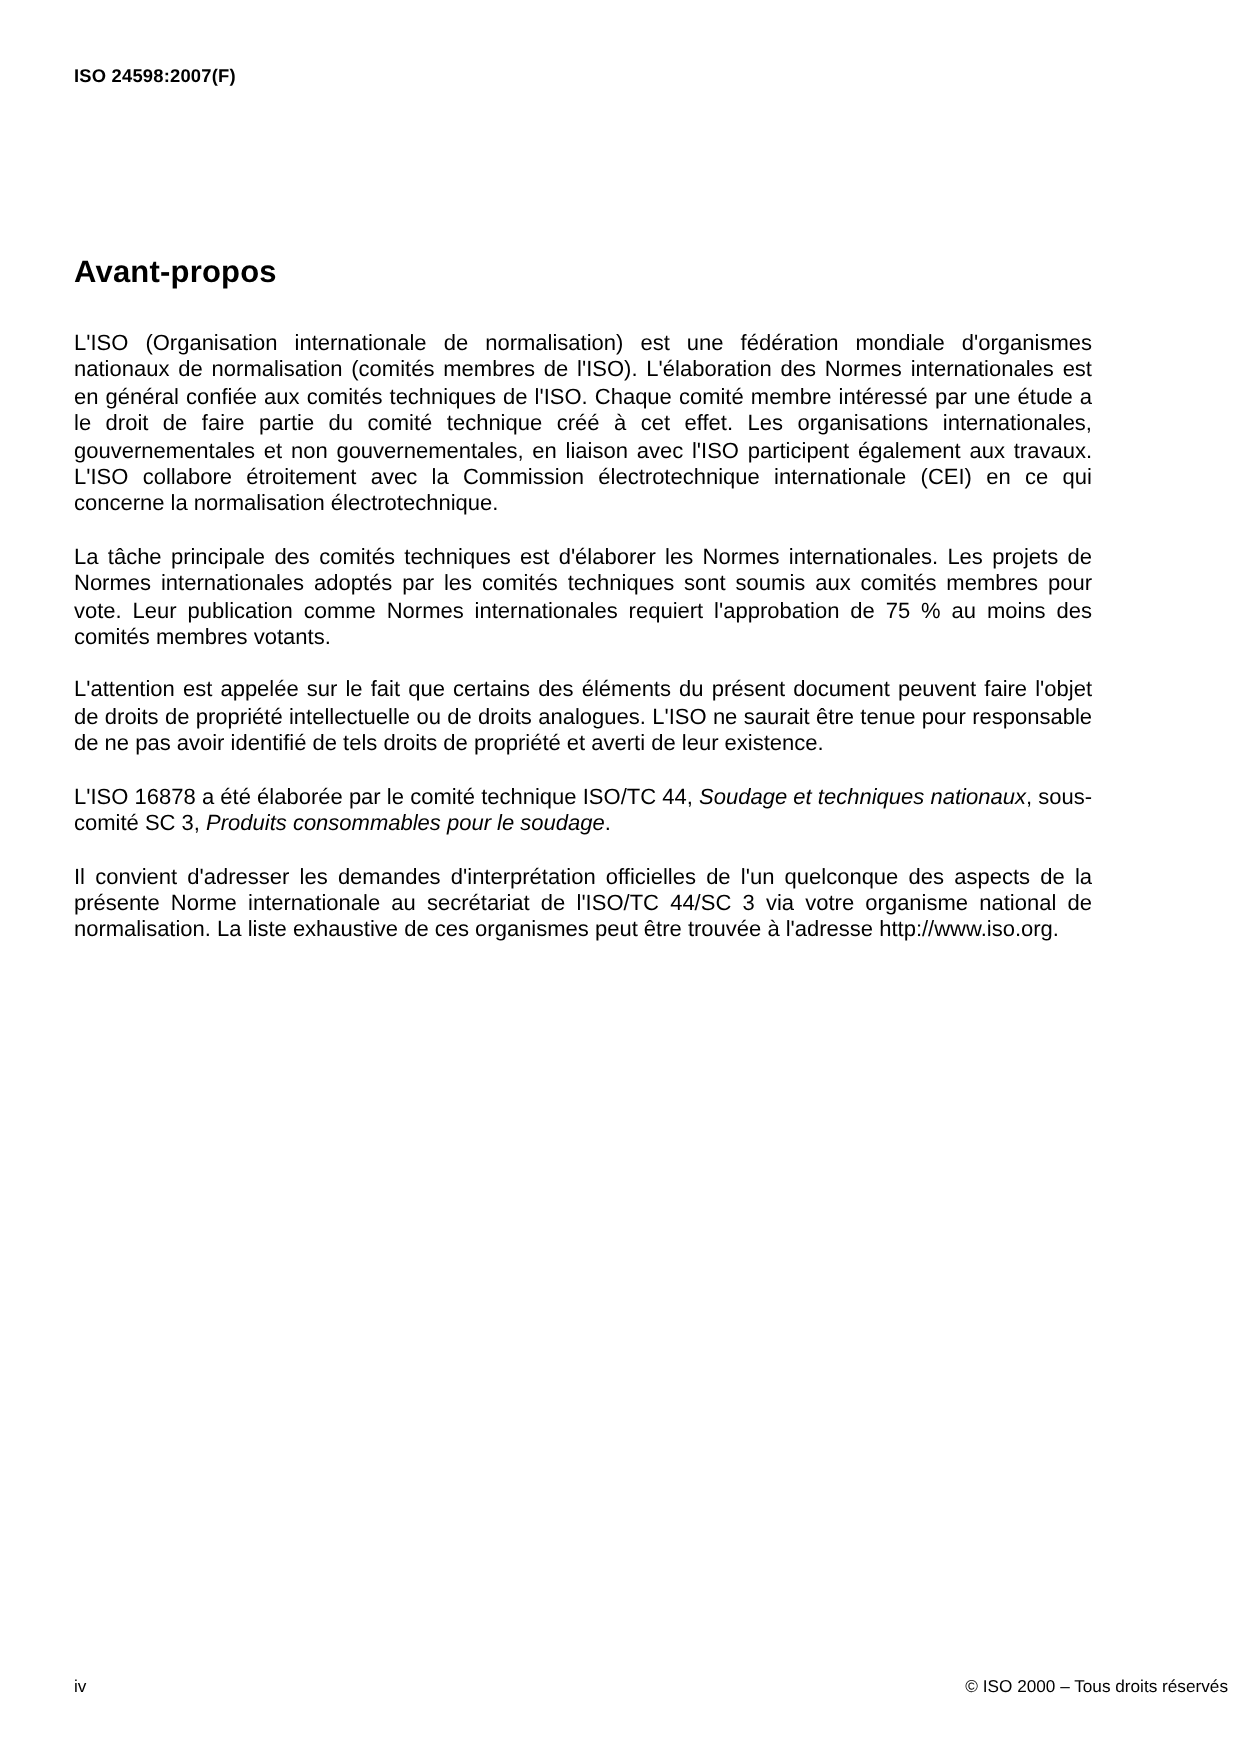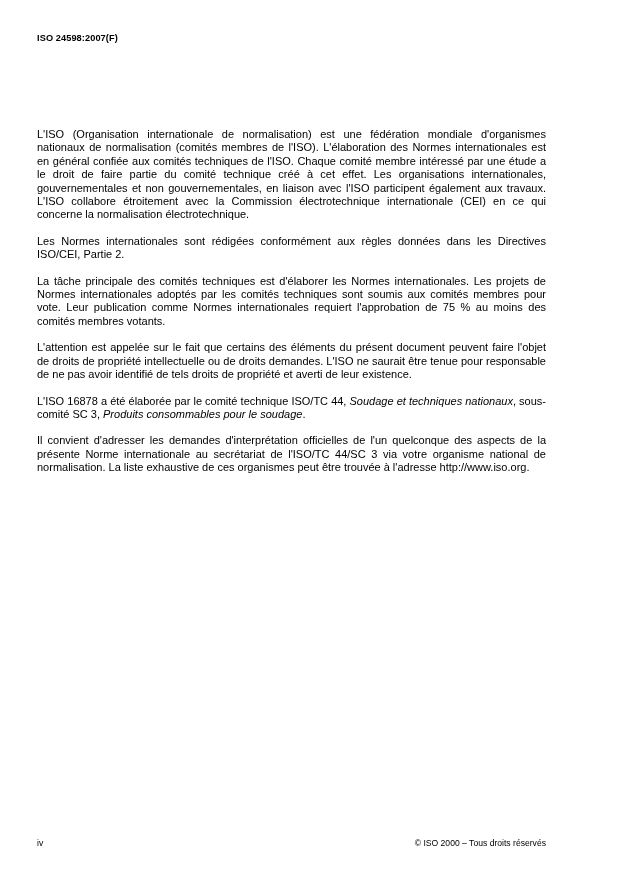--- a/index.html
+++ b/index.html
@@ -52,21 +52,21 @@
   p.body-par:last-child {
     margin-bottom: 0;
   }
   .ital {
     font-style: italic;
   }
   .footer {
     position: absolute;
     bottom: 29px;
     left: 37px;
-    width: 509px;
+    width: 577px;
     font-size: 8.6px;
   }
   .footer-left {
     float: left;
   }
   .footer-right {
     float: right;
   }
   .clearfix::after {
     content: "";
@@ -76,25 +76,25 @@
 </style>
 </head>
 <body>
 
 <div class="page">
 
   <div class="header-std">ISO 24598:2007(F)</div>
 
   <div class="content">
 
+    <h1 class="section-title">Avant-propos</h1>
 
     <p class="body-par">L'ISO (Organisation internationale de normalisation) est une fédération mondiale d'organismes nationaux de normalisation (comités membres de l'ISO). L'élaboration des Normes internationales est en général confiée aux comités techniques de l'ISO. Chaque comité membre intéressé par une étude a le droit de faire partie du comité technique créé à cet effet. Les organisations internationales, gouvernementales et non gouvernementales, en liaison avec l'ISO participent également aux travaux. L'ISO collabore étroitement avec la Commission électrotechnique internationale (CEI) en ce qui concerne la normalisation électrotechnique.</p>
-    <p class="body-par">Les Normes internationales sont rédigées conformément aux règles données dans les Directives ISO/CEI, Partie 2.</p>
     <p class="body-par">La tâche principale des comités techniques est d'élaborer les Normes internationales. Les projets de Normes internationales adoptés par les comités techniques sont soumis aux comités membres pour vote. Leur publication comme Normes internationales requiert l'approbation de 75 % au moins des comités membres votants.</p>
-    <p class="body-par">L'attention est appelée sur le fait que certains des éléments du présent document peuvent faire l'objet de droits de propriété intellectuelle ou de droits demandes. L'ISO ne saurait être tenue pour responsable de ne pas avoir identifié de tels droits de propriété et averti de leur existence.</p>
+    <p class="body-par">L'attention est appelée sur le fait que certains des éléments du présent document peuvent faire l'objet de droits de propriété intellectuelle ou de droits analogues. L'ISO ne saurait être tenue pour responsable de ne pas avoir identifié de tels droits de propriété et averti de leur existence.</p>
 
     <p class="body-par"><span>L'ISO 16878 a été élaborée par le comité technique ISO/TC 44, </span><span class="ital">Soudage et techniques nationaux</span><span>, sous-comité SC 3, </span><span class="ital">Produits consommables pour le soudage</span><span>.</span></p>
 
     <p class="body-par">Il convient d'adresser les demandes d'interprétation officielles de l'un quelconque des aspects de la présente Norme internationale au secrétariat de l'ISO/TC 44/SC 3 via votre organisme national de normalisation. La liste exhaustive de ces organismes peut être trouvée à l'adresse http://www.iso.org.</p>
 
   </div>
 
   <div class="footer clearfix">
     <span class="footer-left">iv</span>
     <span class="footer-right">© ISO 2000 – Tous droits réservés</span>

